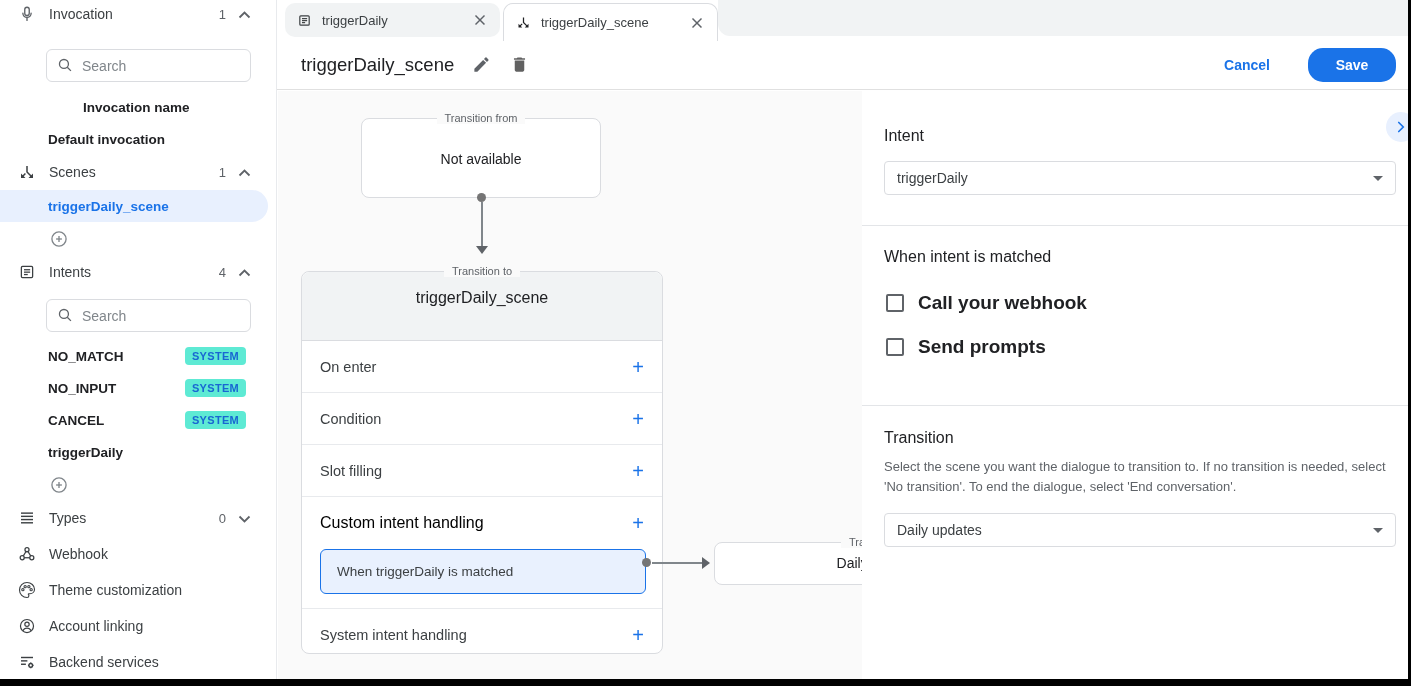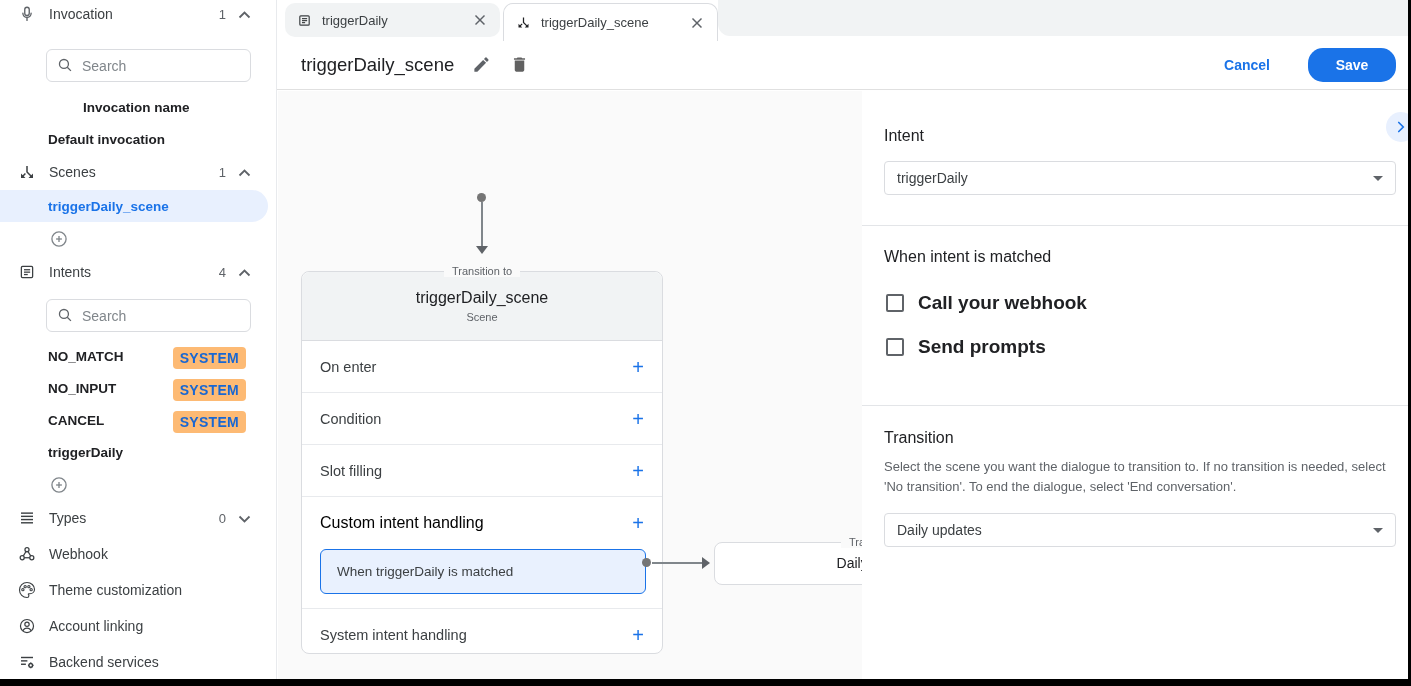--- a/index.html
+++ b/index.html
@@ -17,21 +17,21 @@
   .s-hdr .ic { width:18px; height:18px; margin-right:13px; flex:none; display:flex; }
   .s-hdr .lbl { font-size:14px; color:#3c4043; flex:1; }
   .s-hdr .cnt { font-size:13px; color:#5f6368; margin-right:12px; }
   .srch { position:absolute; left:46px; width:205px; height:33px; border:1px solid #dadce0; border-radius:6px; display:flex; align-items:center; padding:0 10px; background:#fff; }
   .srch svg { flex:none; margin-right:8px; }
   .srch input { border:none; outline:none; width:100%; font-size:14px; color:#3c4043; font-family:"Liberation Sans",sans-serif; background:transparent; }
   .srch input::placeholder { color:#80868b; }
   .s-item { position:absolute; left:48px; font-size:13.5px; font-weight:bold; color:#202124; cursor:pointer; }
   .s-item-sel { position:absolute; left:0; width:268px; height:32px; background:#e8f0fe; border-radius:0 16px 16px 0; display:flex; align-items:center; padding-left:48px; font-size:13.5px; font-weight:bold; color:#1a73e8; cursor:pointer; }
   .s-add { position:absolute; left:49px; width:20px; height:20px; cursor:pointer; }
-  .badge { position:absolute; right:30px; background:#fdba74; color:#1967d2; font-size:14px; font-weight:bold; letter-spacing:.3px; padding:3px 7px; border-radius:4px; }
+  .badge { position:absolute; right:30px; background:#5eead4; color:#1967d2; font-size:11px; font-weight:bold; letter-spacing:.3px; padding:3px 7px; border-radius:4px; }
 
   
   .tabband { position:absolute; left:718px; top:0; width:690px; height:36px; background:#f1f3f4; border-radius:0 0 0 12px; z-index:5; }
   .tab { position:absolute; top:3px; height:34px; width:215px; display:flex; align-items:center; padding:0 12px; cursor:pointer; z-index:6; }
   .tab-inactive { left:285px; background:#f1f3f4; border-radius:10px; }
   .tab-active { left:503px; height:38px; background:#fff; border:1px solid #dadce0; border-bottom:none; border-radius:10px 10px 0 0; }
   .tab .t-ic { width:15px; height:15px; margin-right:10px; flex:none; display:flex; }
   .tab .t-lbl { font-size:13px; color:#3c4043; flex:1; }
   .tab .t-close { width:16px; height:16px; flex:none; cursor:pointer; display:flex; }
 
@@ -300,30 +300,33 @@
           <path d="M6 19c0 1.1.9 2 2 2h8c1.1 0 2-.9 2-2V7H6v12zM19 4h-3.5l-1-1h-5l-1 1H5v2h14V4z" fill="#616161"></path>
         </svg>
     </span>
     <span class="spacer"></span>
     <span class="btn-text">Cancel</span>
     <button class="btn-save">Save</button>
   </div>
 
   <div class="canvas">
 
+    <div class="fbox tfrom">
+      <div class="legend"><span>Transition from</span></div>
+      <div class="content">Not available</div>
+    </div>
 
     <div class="dot" style="left:199px; top:102px;"></div>
     <div class="vline"></div>
     <div class="arr-down"></div>
 
     <div class="fbox scard">
       <div class="legend"><span>Transition to</span></div>
       <div class="scard-hd">
         <div class="t">triggerDaily_scene</div>
-        <div class="st">Scene</div>
       </div>
       <div class="srow">
         <span class="rl">On enter</span>
         <span class="plus">+</span>
       </div>
       <div class="srow">
         <span class="rl">Condition</span>
         <span class="plus">+</span>
       </div>
       <div class="srow">

